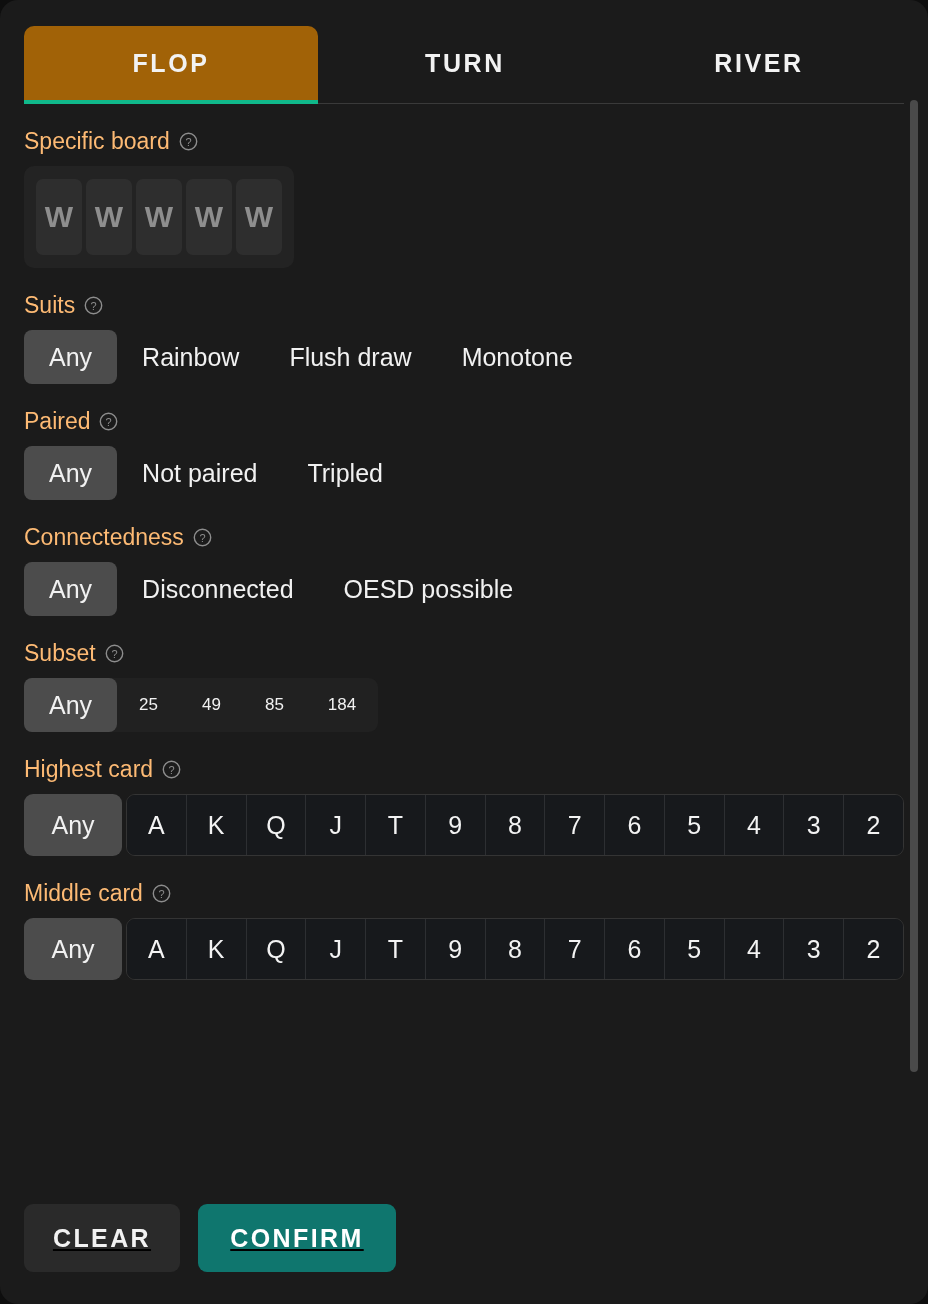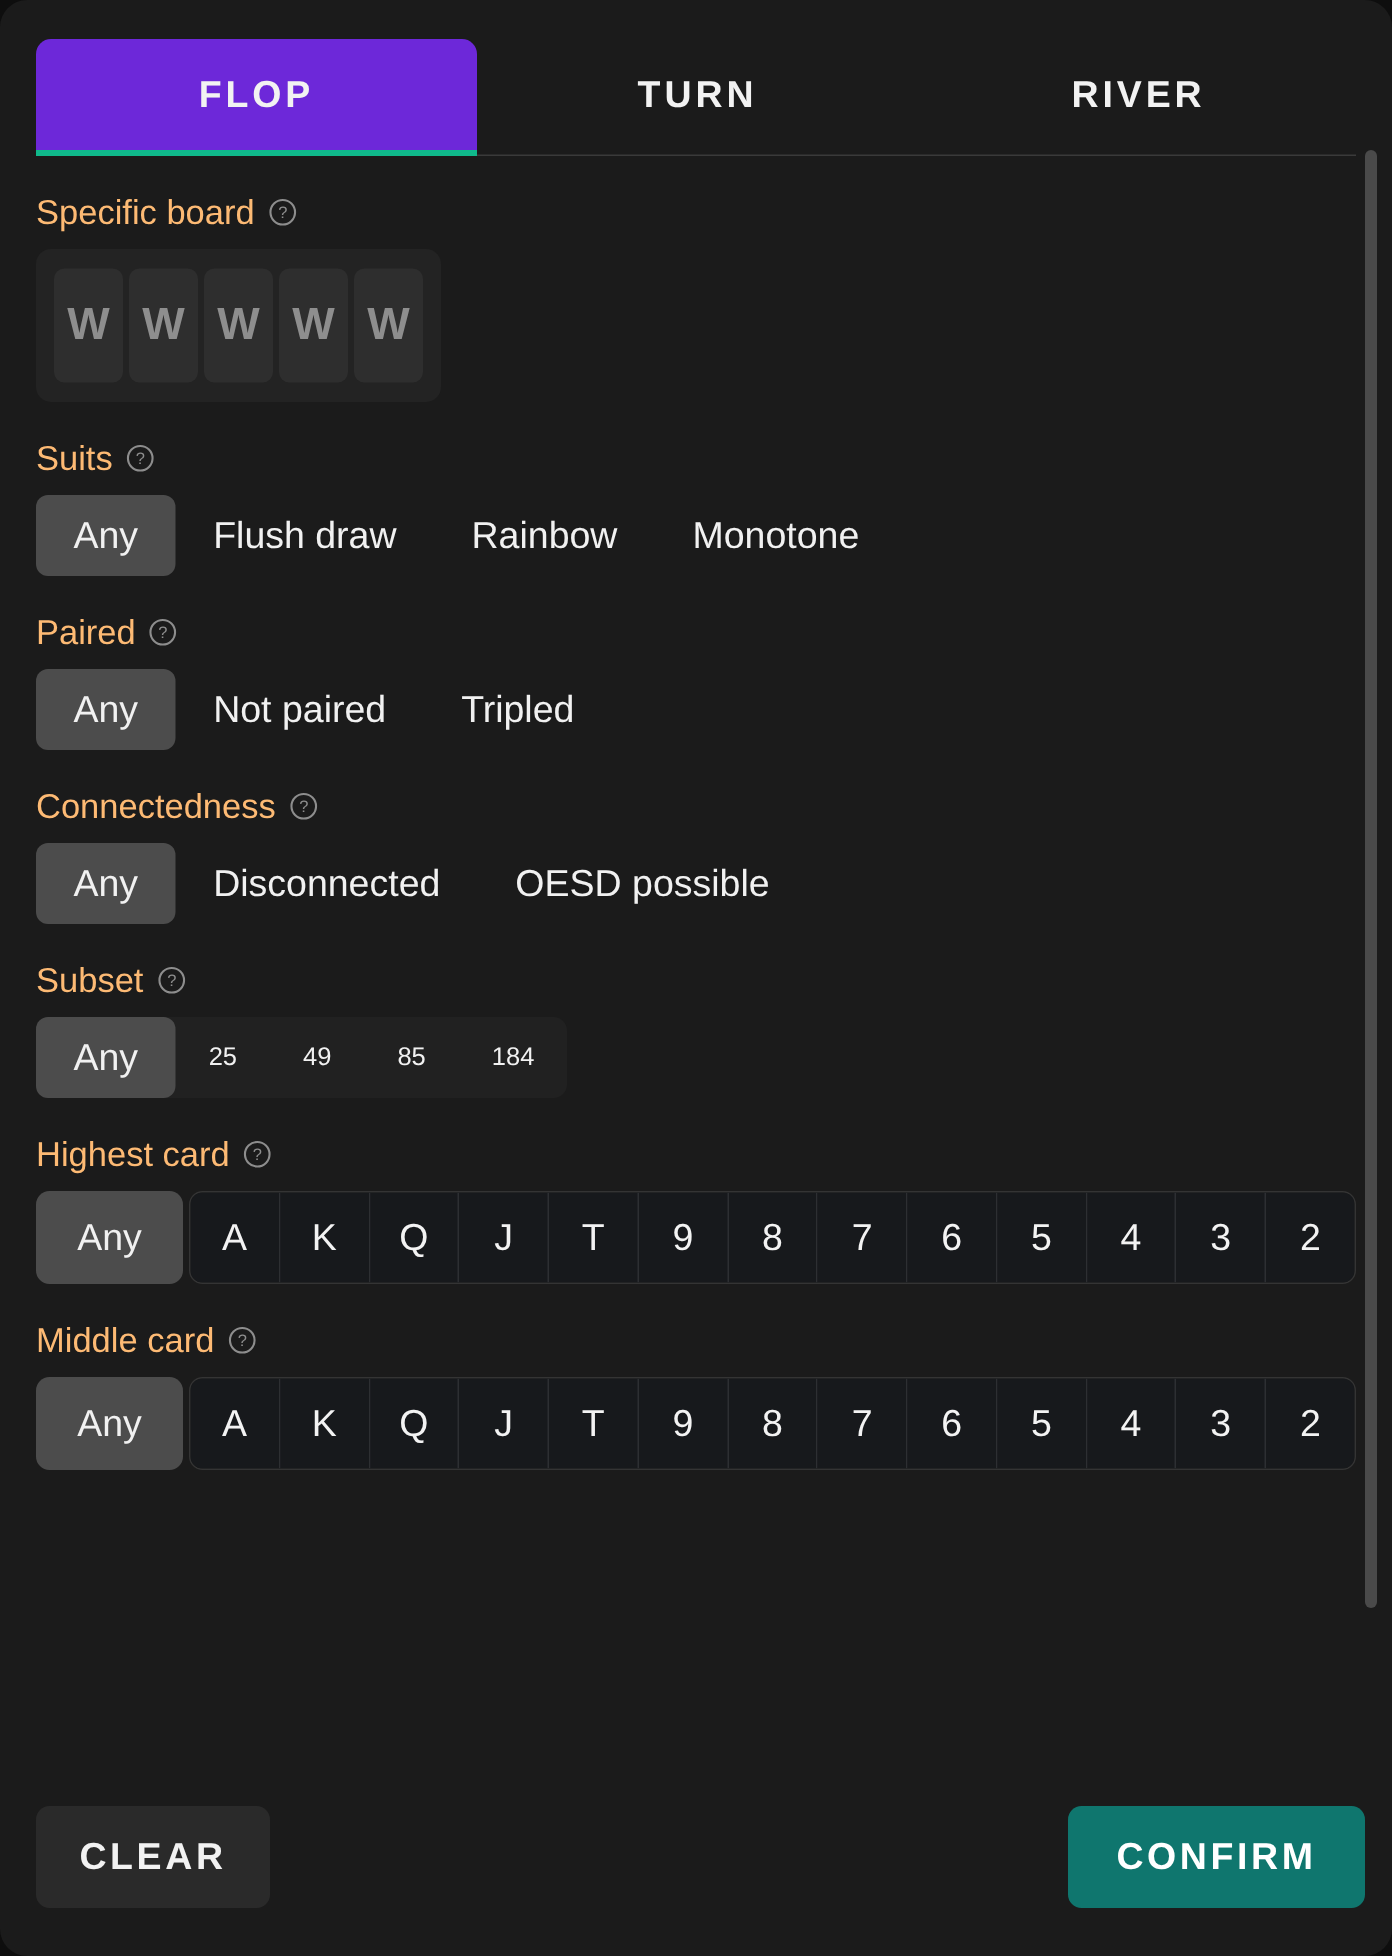--- a/index.html
+++ b/index.html
@@ -42,21 +42,21 @@
     font-size: 25px;
     font-weight: bold;
     letter-spacing: 2.6px;
     color: #f2f2f2;
     background: transparent;
     border-radius: 10px 10px 0 0;
     position: relative;
     cursor: pointer;
   }
   .tab.active {
-    background: #6d28d9;
+    background: #a16207;
   }
   .tab.active::after {
     content: "";
     position: absolute;
     left: 0; right: 0; bottom: -4px;
     height: 4px;
     background: #10b98b;
   }
   #tabline {
     height: 1px;
@@ -214,24 +214,25 @@
     width: 8px;
     height: 972px;
     background: #4a4a4a;
     border-radius: 4px;
   }
 
   
   #footer {
     flex: 0 0 auto;
     display: flex;
-    justify-content: space-between;
+    justify-content: flex-start;
     align-items: center;
     gap: 18px;
     padding: 0 18px 32px 24px;
+    text-decoration: underline;
   }
   .btn {
     height: 68px;
     display: flex;
     align-items: center;
     justify-content: center;
     font-size: 25px;
     font-weight: bold;
     letter-spacing: 2.4px;
     border-radius: 9px;
@@ -307,24 +308,24 @@
             <circle cx="9.5" cy="9.5" r="8.2" fill="none" stroke="#8d8d8d" stroke-width="1.4"></circle>
             <text x="9.5" y="13.6" font-family="Liberation Sans, sans-serif" font-size="11" fill="#8d8d8d" text-anchor="middle">?</text>
           </svg>
         </span>
       </div>
       <div class="pill-row">
         <div class="pill selected">
             <span>Any</span>
           </div>
         <div class="pill">
+            <span>Rainbow</span>
+          </div>
+        <div class="pill">
             <span>Flush draw</span>
-          </div>
-        <div class="pill">
-            <span>Rainbow</span>
           </div>
         <div class="pill">
             <span>Monotone</span>
           </div>
       </div>
     </div>
 
     <div class="group">
       <div class="group-label">
         <span>Paired</span>

